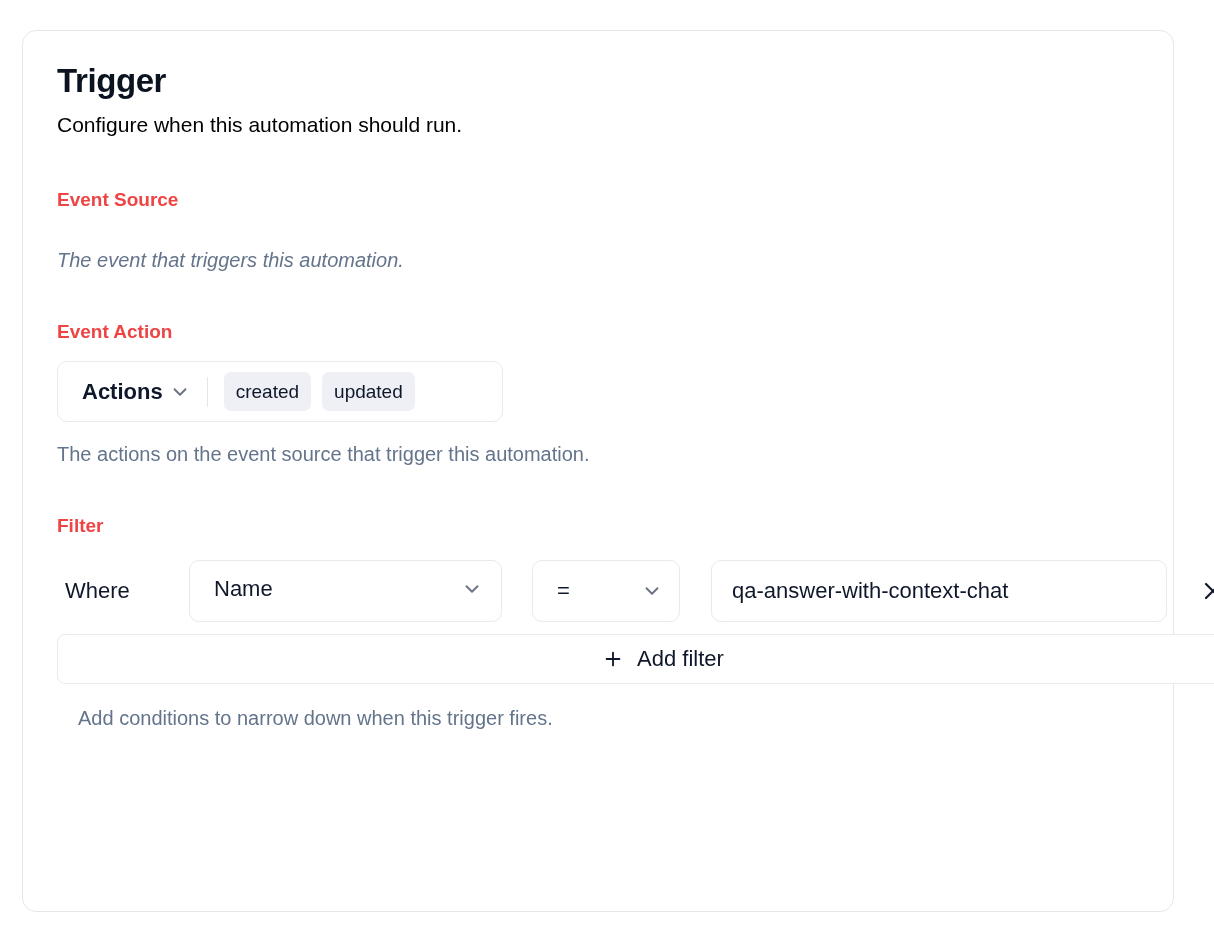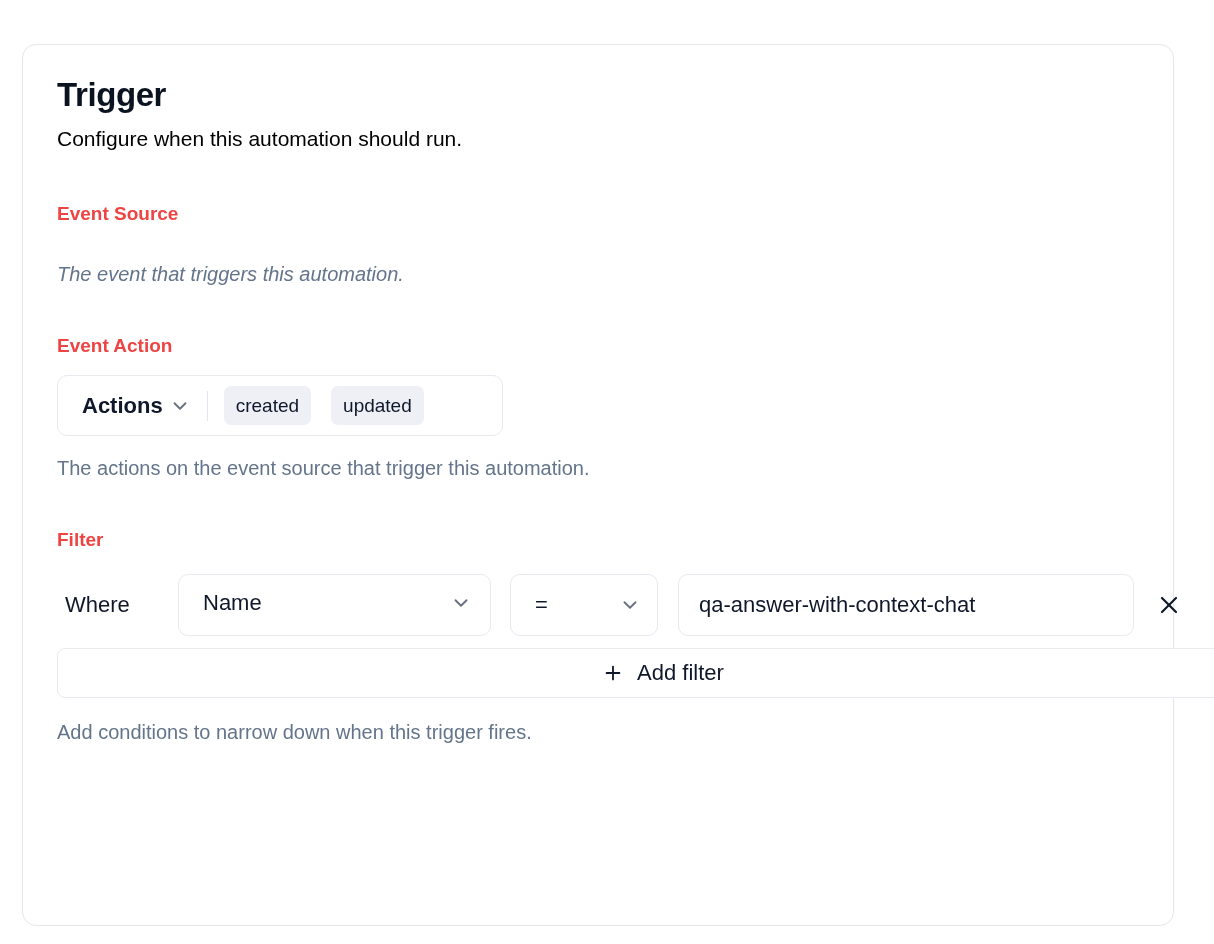--- a/index.html
+++ b/index.html
@@ -18,21 +18,21 @@
     width: 1214px;
     height: 944px;
     background: #ffffff;
     overflow: hidden;
   }
 
   
   .trigger-card {
     position: absolute;
     left: 22px;
-    top: 44px;
+    top: 30px;
     width: 1152px;
     height: 882px;
     background: #ffffff;
     border: 1px solid #e5e7eb;
     border-radius: 14px;
     padding: 30px 34px 0 34px;
   }
 
   
   .card-title {
@@ -124,21 +124,21 @@
   .actions-divider {
     width: 1px;
     height: 30px;
     background: #e3e6ee;
     margin: 0 16px 0 16px;
     flex: 0 0 auto;
   }
   .badges {
     display: flex;
     align-items: center;
-    gap: 20px;
+    gap: 11px;
   }
   .badge {
     background: #eef0f6;
     color: #0f172a;
     font-size: 19px;
     line-height: 1;
     font-weight: 400;
     border-radius: 7px;
     padding: 10px 12px;
     white-space: nowrap;
@@ -146,21 +146,21 @@
 
   .help-event-action { margin-top: 20px; }
 
   
   .section-filter { margin-top: 47px; }
 
   .filter-row {
     margin-top: 22px;
     display: flex;
     align-items: center;
-    gap: 1px;
+    gap: 12px;
   }
   .where-label {
     font-size: 22px;
     color: #0f172a;
     font-weight: 400;
     width: 120px;
     flex: 0 0 auto;
     padding-left: 8px;
   }
   .select-field {
@@ -240,21 +240,21 @@
     height: 22px;
     color: #0f172a;
   }
   .add-filter .plus svg { display: block; width: 100%; height: 100%; }
   .add-filter .label {
     font-size: 22px;
     color: #0f172a;
     font-weight: 400;
   }
 
-  .help-filter { margin-top: 22px; }
+  .help-filter { margin-top: 22px; margin-left: 21px; }
 </style>
 </head>
 <body>
 
 <div class="page">
 
   <section class="trigger-card">
 
     <h1 class="card-title">Trigger</h1>
     <p class="card-subtitle">Configure when this automation should run.</p>

